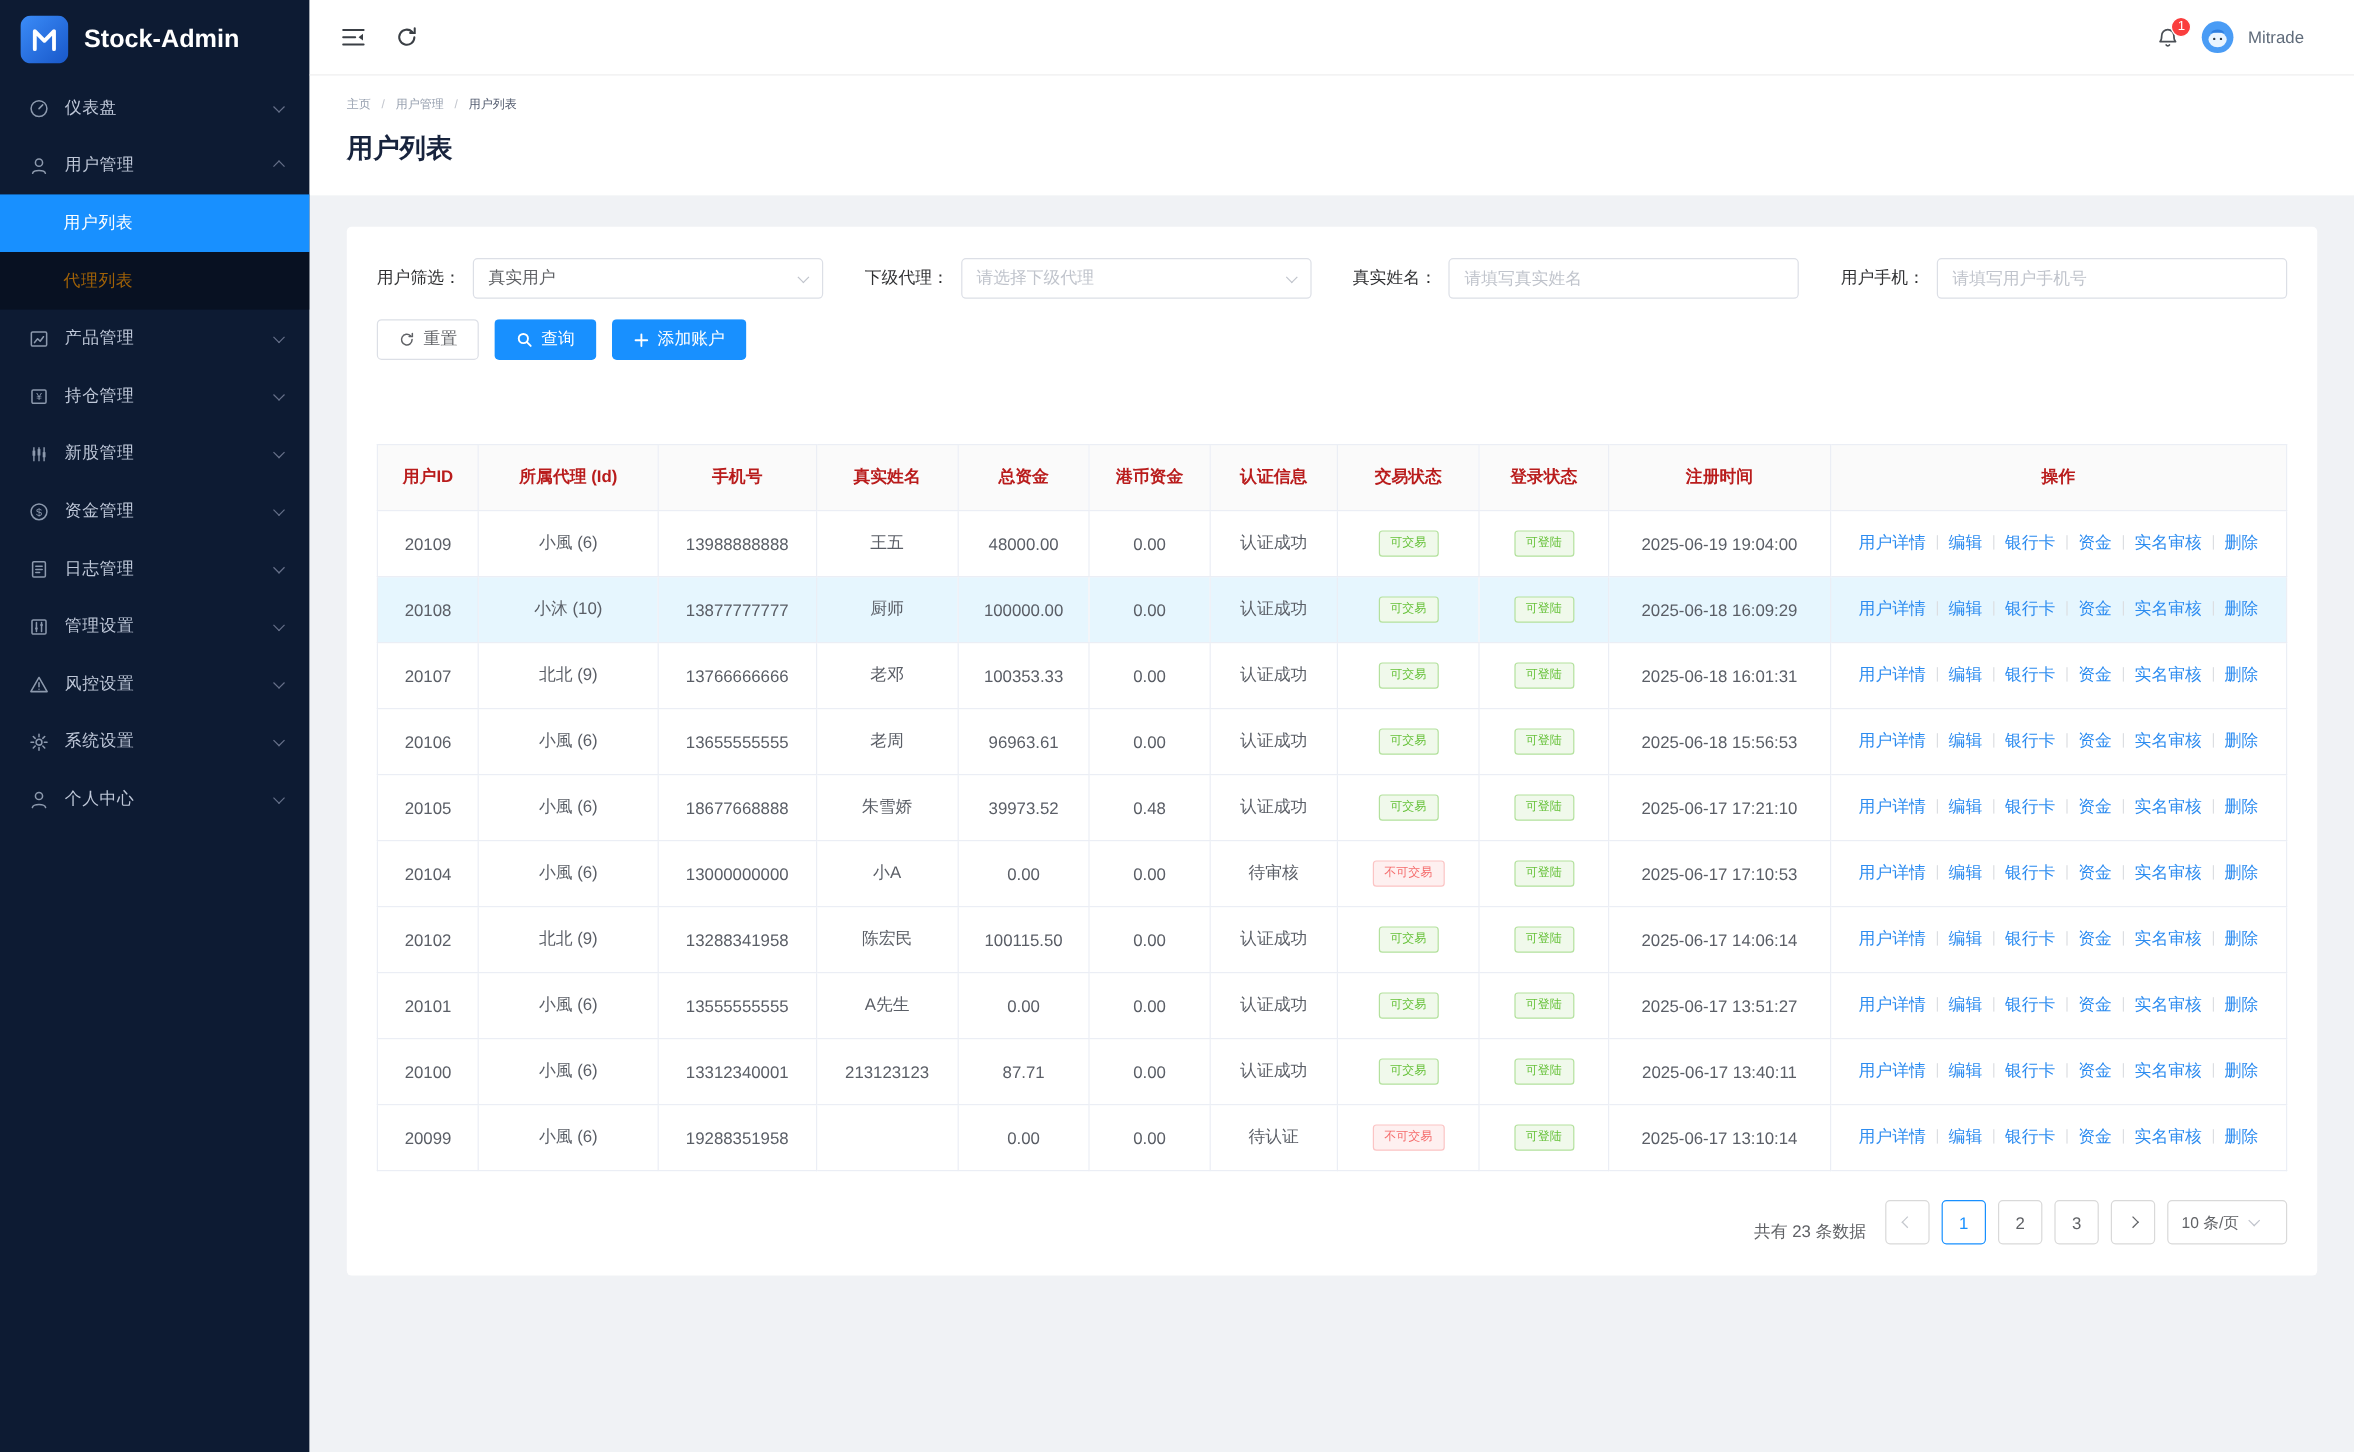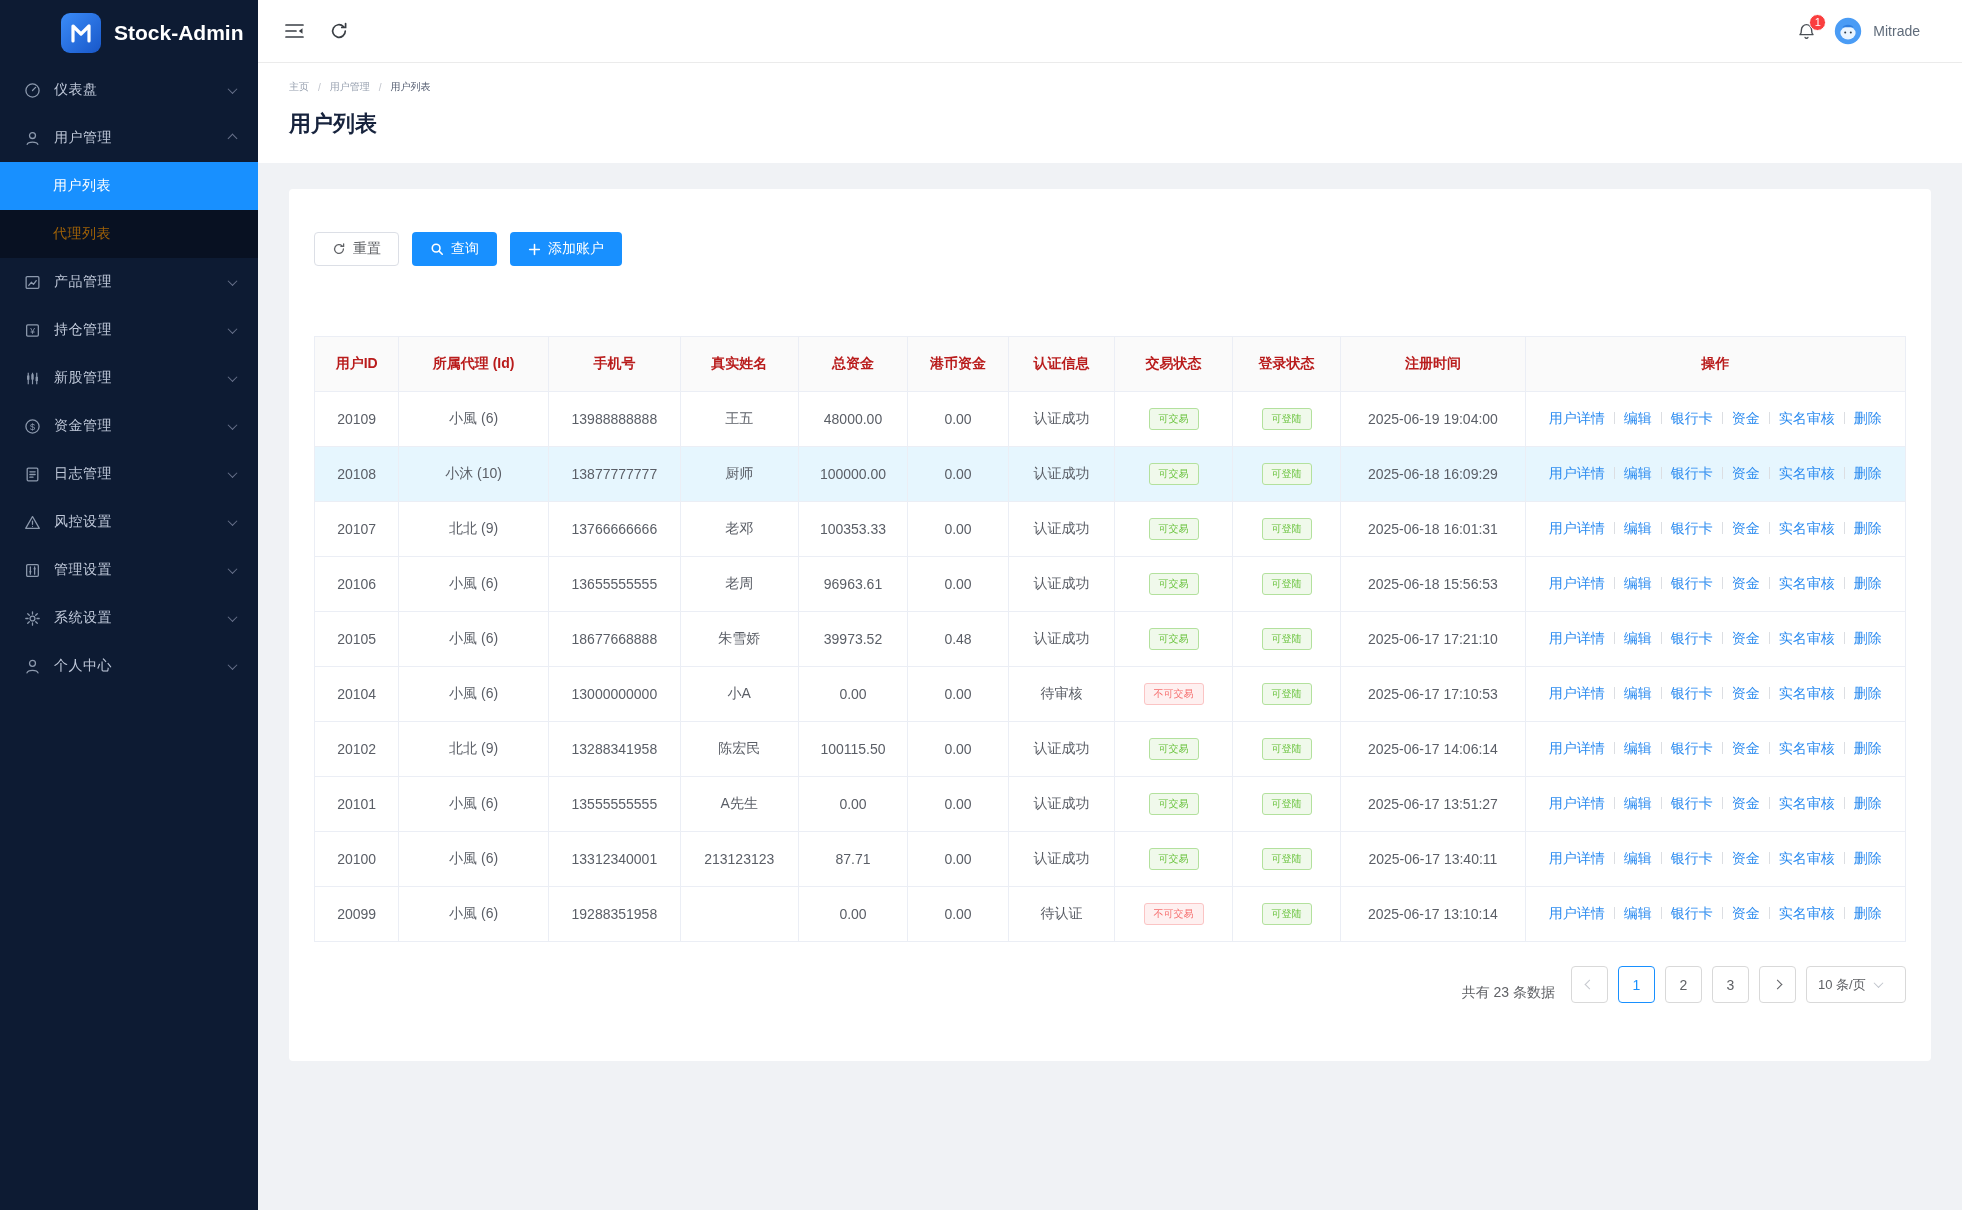--- a/index.html
+++ b/index.html
@@ -2,21 +2,21 @@
 <html><head>
 <meta charset="utf-8">
 <style>
   * { box-sizing: border-box; margin: 0; padding: 0; }
   html,body { width:1962px; height:1210px; overflow:hidden; }
   body { font-family:"Liberation Sans","DejaVu Sans",sans-serif; font-size:14px; background:#f0f2f5; }
   #app { position:relative; width:1962px; height:1210px; display:flex; }
 
   
   .sidebar { width:258px; min-width:258px; height:100%; background:#0d1b33; }
-  .logo-row { display:flex; align-items:center; gap:13px; padding:13px 17px; height:66px;margin-left:44px; }
+  .logo-row { display:flex; align-items:center; gap:13px; padding:13px 17px; height:66px; }
   .brand { color:#fff; font-size:21px; font-weight:700; white-space:nowrap; }
   .mi { height:48px; display:flex; align-items:center; padding:0 22px 0 24px; color:#bfc8d9; cursor:pointer; }
   .mico { width:17px; height:17px; margin-right:13px; color:#8c99ad; display:flex; align-items:center; justify-content:center; flex:none; }
   .mlabel { flex:1; font-size:14px; letter-spacing:.5px; }
   .chev { width:7px; height:7px; border-right:1.6px solid currentColor; border-bottom:1.6px solid currentColor; display:inline-block; flex:none; }
   .chev.down { transform:rotate(45deg) translate(-1px,-1px); }
   .chev.up { transform:rotate(-135deg); }
   .chev.left { transform:rotate(135deg); }
   .chev.right { transform:rotate(-45deg); }
   .mi .chev { color:#67718a; }
@@ -188,40 +188,40 @@
             <rect x="3" y="2" width="10" height="12" rx="1"></rect>
             <path d="M5.5 5.5h5M5.5 8h5M5.5 10.5h3"></path>
           </svg>
       </span>
       <span class="mlabel">日志管理</span>
       <span class="chev down"></span>
     </div>
 
     <div class="mi">
       <span class="mico">
-        <svg width="17" height="17" viewBox="0 0 16 16" fill="none" stroke="currentColor" stroke-width="1.2" stroke-linejoin="round" stroke-linecap="round">
-            <path d="M8 2.4l6.4 11.1H1.6z"></path>
-            <path d="M8 6.6v3.1"></path>
-            <circle cx="8" cy="11.6" r=".55" fill="currentColor" stroke="none"></circle>
-          </svg>
-      </span>
-      <span class="mlabel">风控设置</span>
-      <span class="chev down"></span>
-    </div>
-
-    <div class="mi">
-      <span class="mico">
         <svg width="17" height="17" viewBox="0 0 16 16" fill="none" stroke="currentColor" stroke-width="1.2" stroke-linecap="round">
             <rect x="2.5" y="2.5" width="11" height="11" rx="1"></rect>
             <path d="M6 4.5v7M10 4.5v7"></path>
             <circle cx="6" cy="9.2" r="1" fill="currentColor" stroke="none"></circle>
             <circle cx="10" cy="6.4" r="1" fill="currentColor" stroke="none"></circle>
           </svg>
       </span>
       <span class="mlabel">管理设置</span>
+      <span class="chev down"></span>
+    </div>
+
+    <div class="mi">
+      <span class="mico">
+        <svg width="17" height="17" viewBox="0 0 16 16" fill="none" stroke="currentColor" stroke-width="1.2" stroke-linejoin="round" stroke-linecap="round">
+            <path d="M8 2.4l6.4 11.1H1.6z"></path>
+            <path d="M8 6.6v3.1"></path>
+            <circle cx="8" cy="11.6" r=".55" fill="currentColor" stroke="none"></circle>
+          </svg>
+      </span>
+      <span class="mlabel">风控设置</span>
       <span class="chev down"></span>
     </div>
 
     <div class="mi">
       <span class="mico">
         <svg width="17" height="17" viewBox="0 0 16 16" fill="none" stroke="currentColor" stroke-width="1.2" stroke-linecap="round">
             <circle cx="8" cy="8" r="2.3"></circle>
             <path d="M8 1.7v2.1M8 12.2v2.1M1.7 8h2.1M12.2 8h2.1M3.5 3.5L5 5M11 11l1.5 1.5M12.5 3.5L11 5M5 11l-1.5 1.5"></path>
           </svg>
       </span>
@@ -286,20 +286,44 @@
         <span class="crumb">用户管理</span>
         <span class="csep">/</span>
         <span class="crumb current">用户列表</span>
       </div>
       <h1 class="page-title">用户列表</h1>
     </div>
 
     <div class="content">
       <div class="card">
 
+        <div class="filters">
+          <div class="fgroup">
+            <span class="flabel">用户筛选：</span>
+            <div class="control select">
+              <span class="val">真实用户</span>
+              <span class="chev down"></span>
+            </div>
+          </div>
+          <div class="fgroup">
+            <span class="flabel">下级代理：</span>
+            <div class="control select">
+              <span class="ph">请选择下级代理</span>
+              <span class="chev down"></span>
+            </div>
+          </div>
+          <div class="fgroup">
+            <span class="flabel">真实姓名：</span>
+            <input class="control" placeholder="请填写真实姓名" style="">
+          </div>
+          <div class="fgroup">
+            <span class="flabel">用户手机：</span>
+            <input class="control" placeholder="请填写用户手机号" style="">
+          </div>
+        </div>
 
         <div class="toolbar">
           <button class="btn plain">
             <span style="display:flex">
               <svg width="14" height="14" viewBox="0 0 20 20" fill="none" stroke="#606266" stroke-width="1.8" stroke-linecap="round">
                   <path d="M16.3 10a6.3 6.3 0 1 1-1.9-4.5"></path>
                   <path d="M16.6 2.6v3.8h-3.8"></path>
                 </svg>
             </span>
             <span>重置</span>

